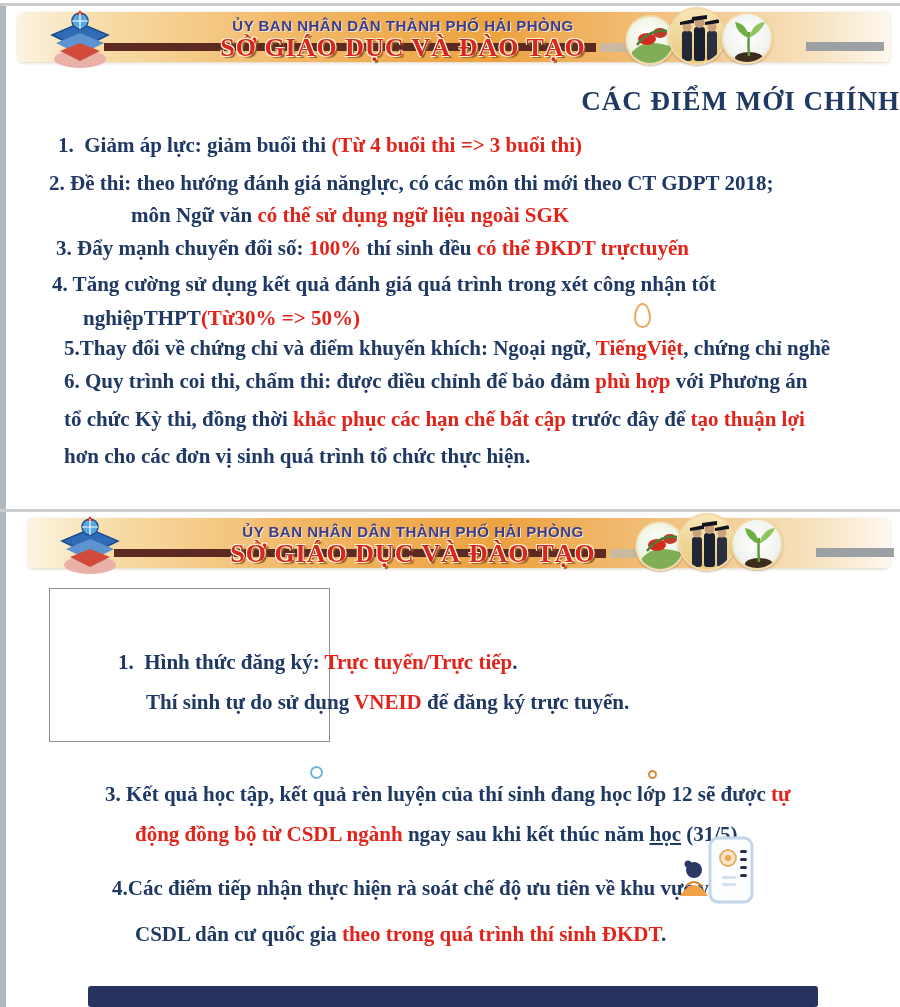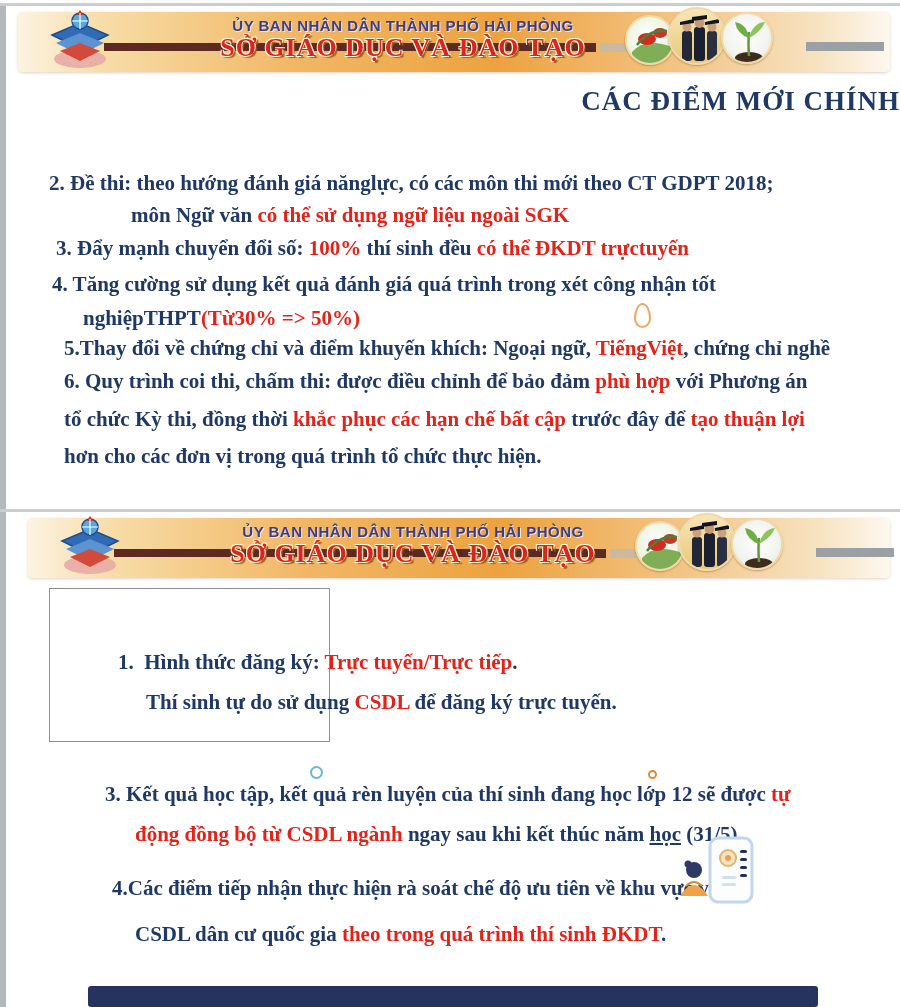--- a/index.html
+++ b/index.html
@@ -7,21 +7,21 @@
     --banner-blue:#3a3d8f; --banner-red:#d6261f;
   }
   *{box-sizing:border-box}
   body{margin:0;background:#fff}
   .page{position:relative;width:900px;height:1007px;background:#ffffff;overflow:hidden;
         font-family:"Liberation Serif","DejaVu Serif",serif}
   .strip-left{position:absolute;left:0;top:3px;width:6px;height:1004px;background:#b3b8bc}
   .hline{position:absolute;left:0;width:900px;height:3px;background:#c9cdd0}
 
   
-  .banner{position:absolute;height:60px;border-radius:5px;
+  .banner{position:absolute;height:50px;border-radius:5px;
     background:linear-gradient(90deg,#fcf3e2 0%,#f7dca6 10%,#f1b765 32%,#eda23f 55%,#f2c382 75%,#f7e3c2 92%,#fdf8ef 100%);
     box-shadow:0 1px 3px rgba(120,80,20,.25)}
   .banner .stripe{position:absolute;left:86px;top:31px;width:478px;height:8px;background:var(--maroon);z-index:1}
   .banner .seg-dark{position:absolute;left:566px;top:31px;width:12px;height:9px;background:var(--maroon)}
   .banner .seg-tan{position:absolute;left:582px;top:31px;width:30px;height:9px;background:#c8b9a0}
   .banner .bar-right{position:absolute;left:788px;top:30px;width:78px;height:9px;background:#9aa0a4}
   .banner .bt1{position:absolute;left:150px;top:5px;width:470px;text-align:center;
     font:bold 15px "Liberation Sans",sans-serif;color:var(--banner-blue);letter-spacing:.5px;
     text-shadow:1px 1px 0 #f6e7c8;z-index:3;white-space:nowrap}
   .banner .bt2{position:absolute;left:150px;top:21px;width:470px;text-align:center;
@@ -101,29 +101,30 @@
         <path d="M26 42 Q25 28 26 18" stroke="#5f9b3c" stroke-width="2.5" fill="none"></path>
         <path d="M26 24 Q14 20 12 8 Q24 10 26 24 Z" fill="#6fae45"></path>
         <path d="M26 24 Q38 18 42 8 Q30 9 26 24 Z" fill="#8cc45e"></path>
       </svg>
     </div>
     <div class="bar-right"></div>
   </div>
 
   <div class="title t1">CÁC ĐIỂM MỚI CHÍNH</div>
 
+  <div class="line" style="top:133px;left:58px"><span class="b">1.&nbsp;&nbsp;Giảm áp lực: giảm buổi thi </span><span class="r">(Từ 4 buổi thi =&gt; 3 buổi thi)</span></div>
   <div class="line" style="top:171px;left:49px"><span class="b">2. Đề thi: theo hướng đánh giá nănglực, có các môn thi mới theo CT GDPT 2018;</span></div>
   <div class="line" style="top:203px;left:131px"><span class="b">môn Ngữ văn </span><span class="r">có thể sử dụng ngữ liệu ngoài SGK</span></div>
   <div class="line" style="top:236px;left:56px"><span class="b">3. Đẩy mạnh chuyển đổi số: </span><span class="r">100% </span><span class="b">thí sinh đều </span><span class="r">có thể ĐKDT trựctuyến</span></div>
   <div class="line" style="top:272px;left:52px"><span class="b">4. Tăng cường sử dụng kết quả đánh giá quá trình trong xét công nhận tốt</span></div>
   <div class="line" style="top:306px;left:83px"><span class="b">nghiệpTHPT</span><span class="r">(Từ30% =&gt; 50%)</span></div>
   <div class="line" style="top:336px;left:64px"><span class="b">5.Thay đổi về chứng chỉ và điểm khuyến khích: Ngoại ngữ, </span><span class="r">TiếngViệt</span><span class="b">, chứng chỉ nghề</span></div>
   <div class="line" style="top:369px;left:64px"><span class="b">6. Quy trình coi thi, chấm thi: được điều chỉnh để bảo đảm </span><span class="r">phù hợp </span><span class="b">với Phương án</span></div>
   <div class="line" style="top:407px;left:64px"><span class="b">tổ chức Kỳ thi, đồng thời </span><span class="r">khắc phục các hạn chế bất cập </span><span class="b">trước đây để </span><span class="r">tạo thuận lợi</span></div>
-  <div class="line" style="top:444px;left:64px"><span class="b">hơn cho các đơn vị trong quá trình tổ chức thực hiện.</span></div>
+  <div class="line" style="top:444px;left:64px"><span class="b">hơn cho các đơn vị sinh quá trình tổ chức thực hiện.</span></div>
 
   <div class="flame"></div>
 
   <div class="hline" style="top:509px"></div>
 
   <div class="banner" style="left:28px;top:518px;width:862px">
     <svg class="logo" viewBox="0 0 72 62">
       <ellipse cx="36" cy="50" rx="26" ry="9" fill="#e8b0a6"></ellipse>
       <path d="M8 26 L36 14 L64 26 L36 40 Z" fill="#2f6cb5" stroke="#1d4d8f" stroke-width="1.5"></path>
       <path d="M12 34 L36 24 L60 34 L36 46 Z" fill="#5d93d0"></path>
@@ -165,21 +166,21 @@
         <path d="M26 24 Q14 20 12 8 Q24 10 26 24 Z" fill="#6fae45"></path>
         <path d="M26 24 Q38 18 42 8 Q30 9 26 24 Z" fill="#8cc45e"></path>
       </svg>
     </div>
     <div class="bar-right"></div>
   </div>
 
   <div class="box2"></div>
 
   <div class="line" style="top:650px;left:118px"><span class="b">1.&nbsp;&nbsp;Hình thức đăng ký: </span><span class="r">Trực tuyến/Trực tiếp</span><span class="b">.</span></div>
-  <div class="line" style="top:690px;left:146px"><span class="b">Thí sinh tự do sử dụng </span><span class="r">CSDL </span><span class="b">để đăng ký trực tuyến.</span></div>
+  <div class="line" style="top:690px;left:146px"><span class="b">Thí sinh tự do sử dụng </span><span class="r">VNEID </span><span class="b">để đăng ký trực tuyến.</span></div>
   <div class="line" style="top:782px;left:105px"><span class="b">3. Kết quả học tập, kết quả rèn luyện của thí sinh đang học lớp 12 sẽ được </span><span class="r">tự</span></div>
   <div class="line" style="top:822px;left:135px"><span class="r">động đồng bộ từ CSDL ngành </span><span class="b">ngay sau khi kết thúc năm </span><span class="bu">học</span><span class="b"> (31/5).</span></div>
   <div class="line" style="top:876px;left:112px"><span class="b">4.Các điểm tiếp nhận thực hiện rà soát chế độ ưu tiên về khu vực với</span></div>
   <div class="line" style="top:922px;left:135px"><span class="b">CSDL dân cư quốc gia </span><span class="r">theo trong quá trình thí sinh ĐKDT</span><span class="b">.</span></div>
 
   <div class="circ-blue"></div>
   <div class="circ-orange"></div>
 
   <svg class="clipart" viewBox="0 0 84 70">
     <rect x="32" y="2" width="42" height="64" rx="8" fill="#fbfdff" stroke="#c3d6ea" stroke-width="3"></rect>

